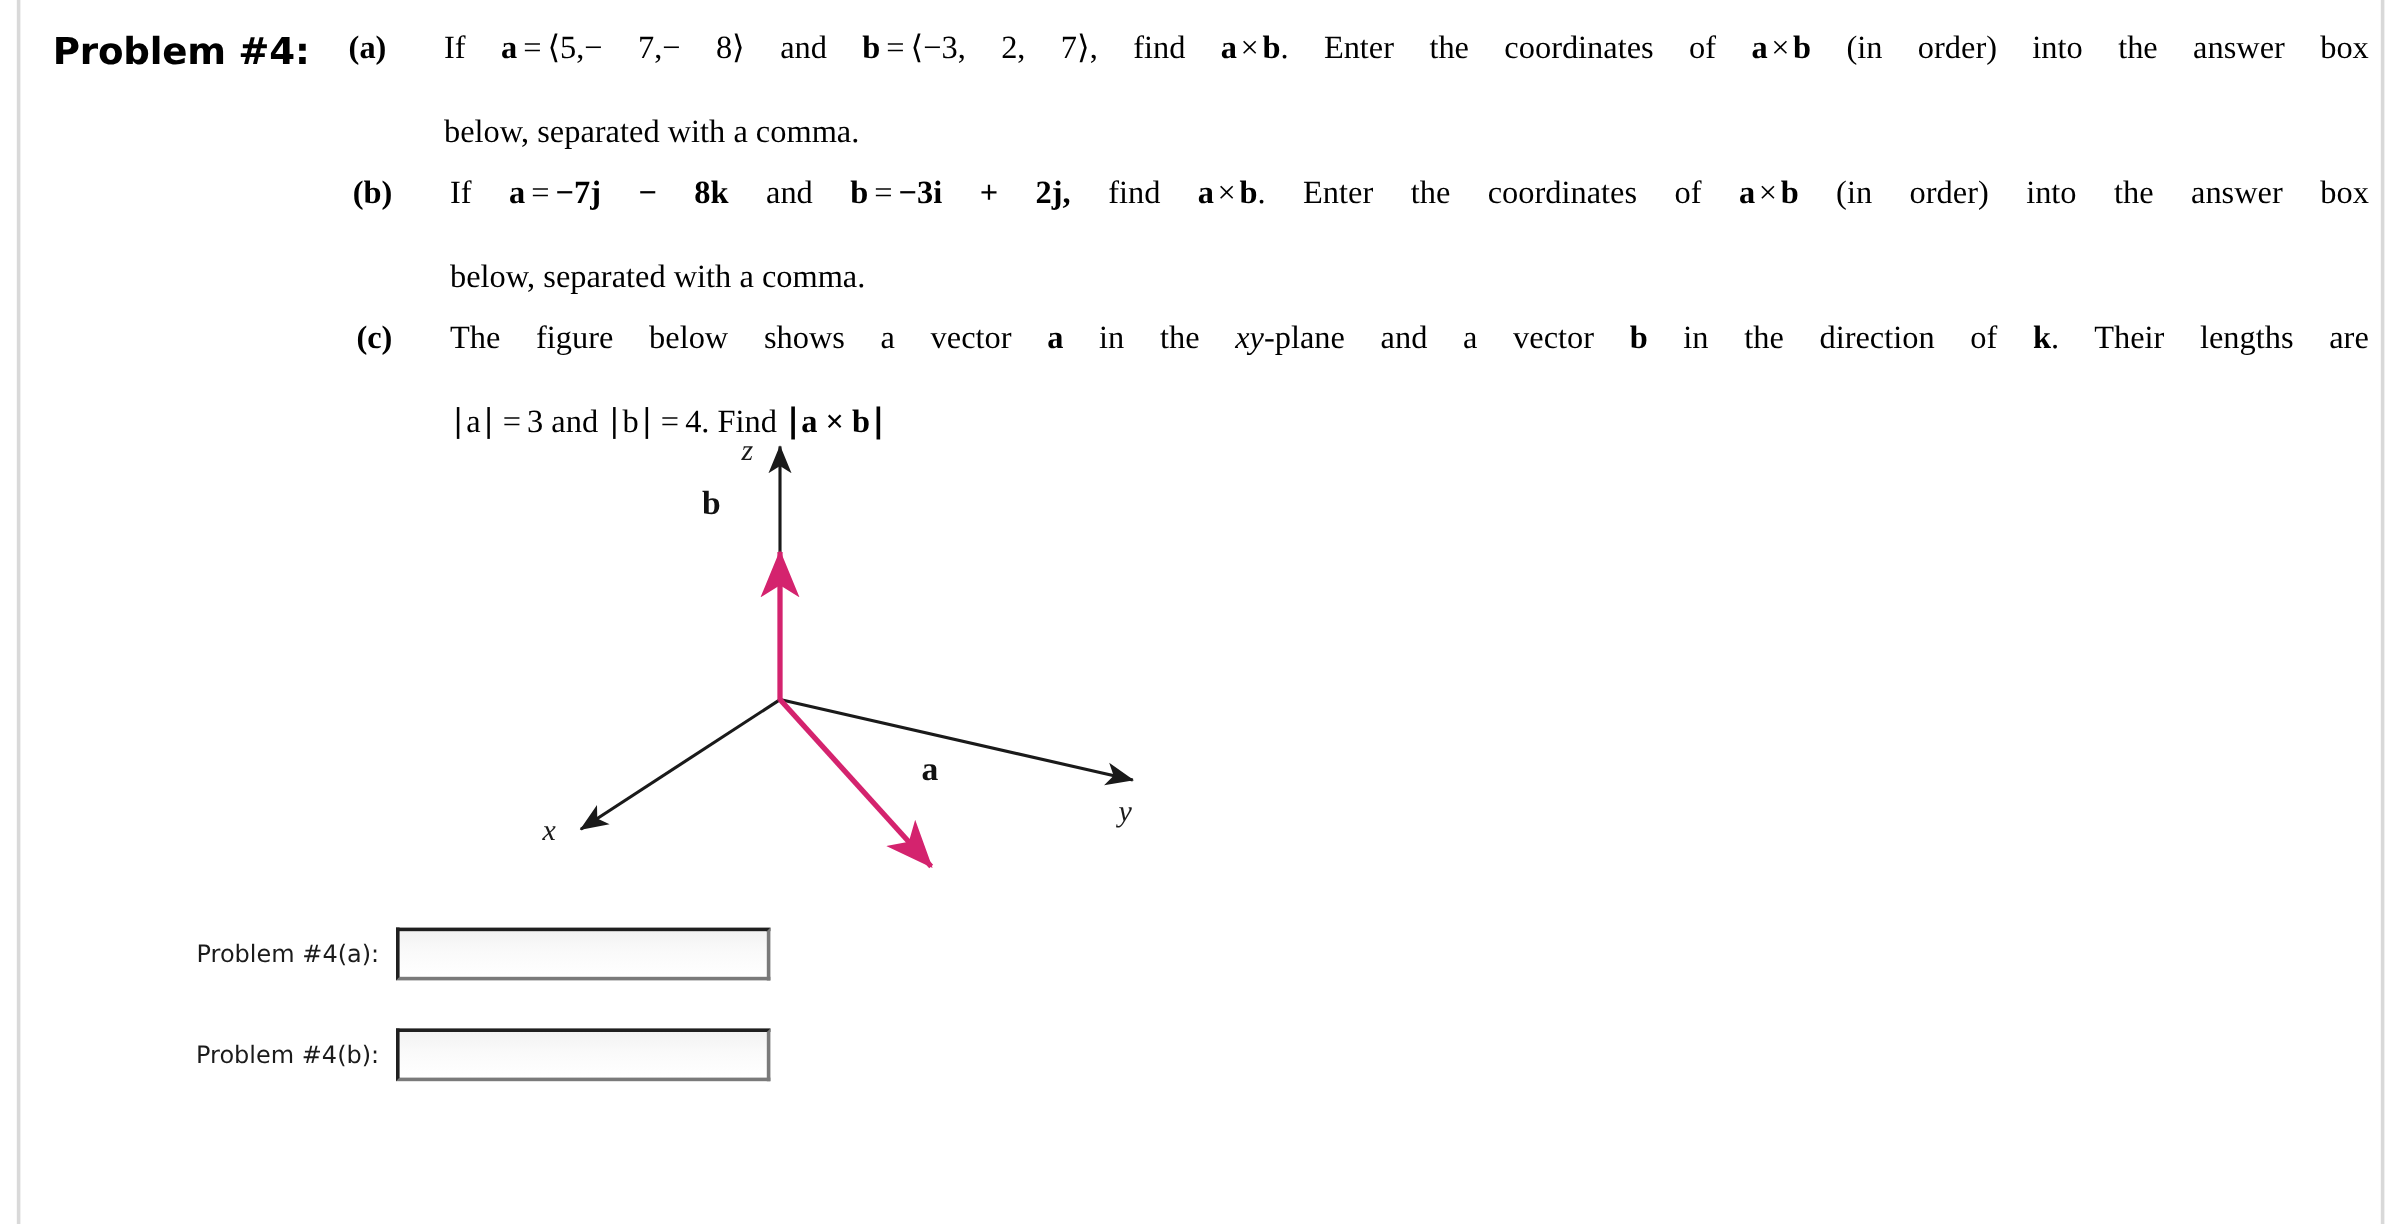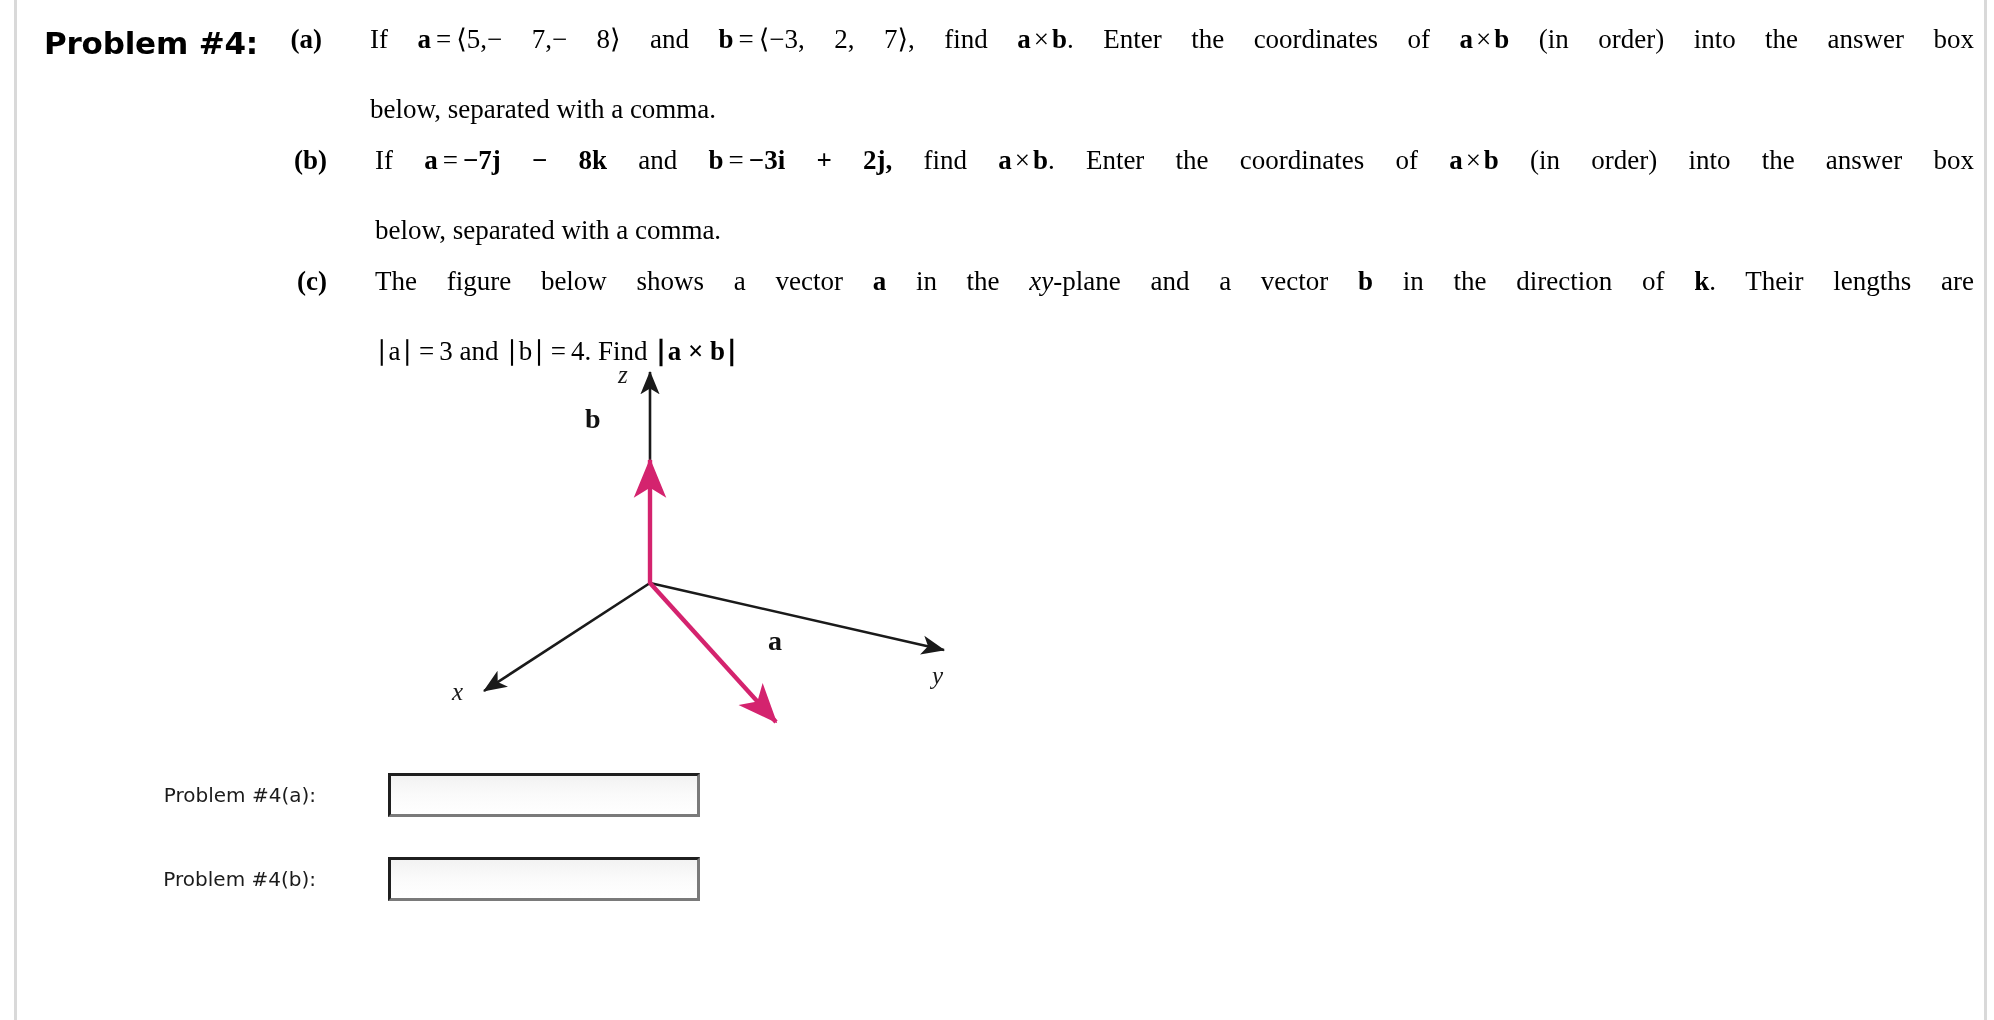--- a/index.html
+++ b/index.html
@@ -113,21 +113,20 @@
     position: absolute;
     left: 0;
     top: 766px;
     width: 700px;
   }
   .answer-row {
     display: flex;
     align-items: center;
     height: 58px;
     margin-bottom: 26px;
-    justify-content: space-between;
   }
   .answer-label {
     font-family: "DejaVu Sans", sans-serif;
     font-size: 20px;
     color: #1b1b1b;
     width: 330px;
     text-align: right;
     padding-right: 14px;
     box-sizing: border-box;
     white-space: nowrap;

